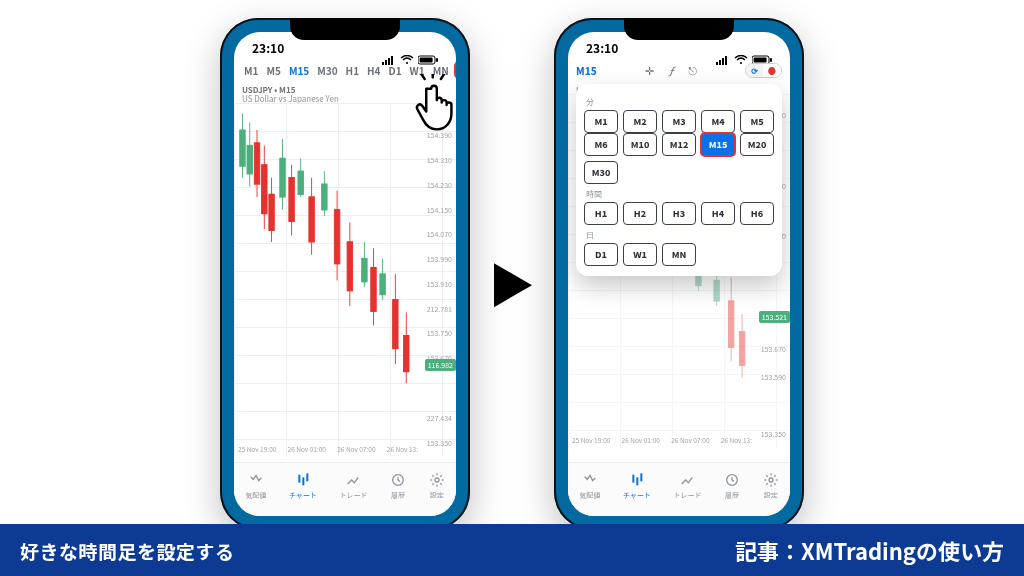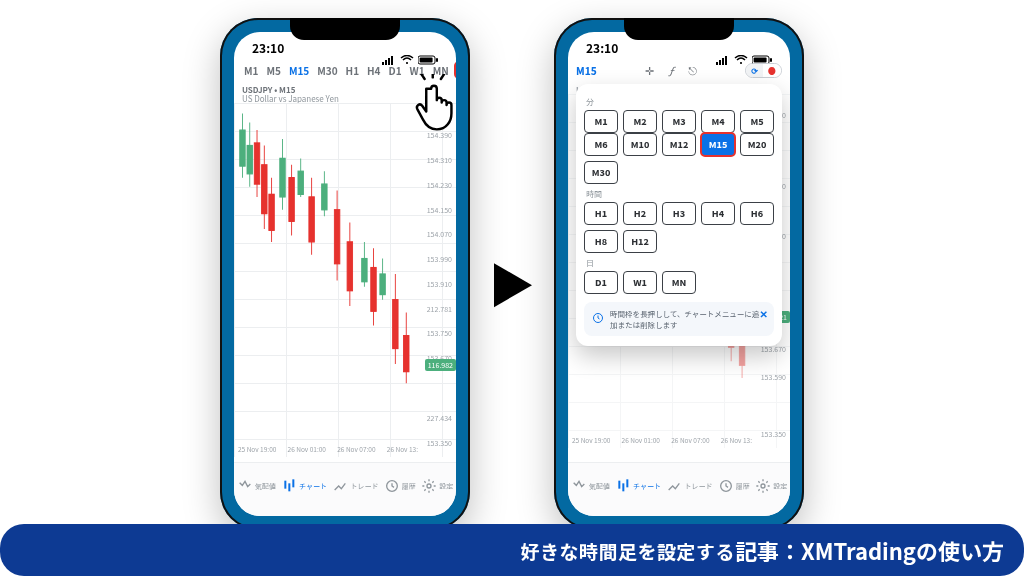--- a/index.html
+++ b/index.html
@@ -15,21 +15,21 @@
     --bg:#ffffff;
     --banner:#0d3a93;
   }
   *{box-sizing:border-box;font-family:-apple-system,"Hiragino Sans","Noto Sans JP",Helvetica,Arial,sans-serif;}
   html,body{margin:0;padding:0;width:1024px;height:576px;background:#fff;}
   .stage{width:1024px;height:576px;position:relative;display:flex;align-items:flex-start;justify-content:center;gap:84px;padding-top:18px;}
   
   .arrow{position:absolute;left:50%;top:50%;transform:translate(-50%,-55%);}
   .arrow svg{display:block;}
   
-  .banner{position:absolute;left:0;right:0;bottom:0;height:52px;background:var(--banner);display:flex;align-items:center;justify-content:flex-end;color:#fff;padding:0 20px;font-weight:700;border-radius:24px;}
+  .banner{position:absolute;left:0;right:0;bottom:0;height:52px;background:var(--banner);display:flex;align-items:center;justify-content:space-between;color:#fff;padding:0 20px;font-weight:700;}
   .banner .l{font-size:19px;letter-spacing:0.5px;}
   .banner .r{font-size:22px;}
 
   
   .phone{width:var(--phone-w);height:var(--phone-h);border-radius:var(--r);background:#0369a1;position:relative;box-shadow:0 12px 36px rgba(0,0,0,.25), inset 0 0 0 2px #111;}
   .screen{position:absolute;left:var(--bezel);right:var(--bezel);top:var(--bezel);bottom:var(--bezel);background:var(--bg);border-radius:26px;overflow:hidden;}
   .notch{position:absolute;top:0;left:50%;transform:translateX(-50%);width:110px;height:22px;background:#000;border-bottom-left-radius:14px;border-bottom-right-radius:14px;z-index:40;}
 
   
   .status{height:26px;display:flex;align-items:flex-end;justify-content:space-between;padding:0 18px 2px;}
@@ -59,21 +59,21 @@
   .yax span{position:absolute;right:4px;font-size:7px;color:#9fa5ab;transform:translateY(-50%);}
   .xax{position:absolute;left:0;right:34px;bottom:0;height:13px;display:flex;justify-content:space-between;padding:0 4px;font-size:6.5px;color:#9fa5ab;}
   .pricebadge{position:absolute;right:0;font-size:7px;color:#fff;background:#4caf7d;padding:1px 3px;border-radius:2px;transform:translateY(-50%);}
 
   
   .cndls{position:absolute;left:3px;right:37px;top:4px;bottom:16px;}
   .cndls svg{width:100%;height:100%;}
 
   
   .bnav{position:absolute;left:0;right:0;bottom:0;height:54px;border-top:1px solid var(--grid);background:#fbfbfc;display:flex;justify-content:space-around;align-items:center;padding-bottom:8px;}
-  .bnav .navi{display:flex;flex-direction:row;align-items:center;gap:2px;color:#8f969c;font-size:7px;}
+  .bnav .navi{display:flex;flex-direction:column;align-items:center;gap:2px;color:#8f969c;font-size:7px;}
   .bnav .navi.sel{color:var(--blue);}
   .bnav .navi svg{width:16px;height:16px;}
 
   
   .hand{position:absolute;width:52px;height:62px;pointer-events:none;}
   .hand svg{width:100%;height:100%;}
 
   
   .tools{height:24px;display:flex;align-items:center;justify-content:space-between;padding:0 8px;font-size:10px;}
   .tools .tf{color:var(--blue);font-weight:800;}
@@ -375,40 +375,28 @@
         </div>
 
         <div class="sect">時間</div>
         <div class="grid5">
           <div class="btn">H1</div>
           <div class="btn">H2</div>
           <div class="btn">H3</div>
           <div class="btn">H4</div>
           <div class="btn">H6</div>
         </div>
-        <div class="grid5" style="margin-top:5px">
-          <div class="btn">H8</div>
-          <div class="btn">H12</div>
-        </div>
 
         <div class="sect">日</div>
         <div class="grid5">
           <div class="btn">D1</div>
           <div class="btn">W1</div>
           <div class="btn">MN</div>
         </div>
 
-        <div class="hint">
-          <span class="clock"><svg width="12" height="12" viewBox="0 0 24 24">
-                <circle cx="12" cy="12" r="9" fill="none" stroke="currentColor" stroke-width="2"></circle>
-                <path d="M12 7v5l3 2" fill="none" stroke="currentColor" stroke-width="2"></path>
-              </svg></span>
-          <span>時間枠を長押しして、チャートメニューに追加または削除します</span>
-          <span class="x">✕</span>
-        </div>
       </div>
 
       <div class="hand" style="left:142px;top:112px;">
         <svg viewBox="0 0 64 76">
             <g stroke="#000" stroke-width="3" fill="#fff" stroke-linejoin="round" stroke-linecap="round">
           <path d="M26 18c0-5 7-5 7 0v14c0-4 6-4 6 0v3c0-4 6-4 6 0v3c0-4 6-4 6 0v10c0 10-6 20-18 20-8 0-13-4-17-12l-7-13c-2-4 3-8 6-4l5 7V18z"></path>
           <line x1="18" y1="6" x2="14" y2="0"></line>
               <line x1="28" y1="4" x2="28" y2="-2"></line>
               <line x1="38" y1="6" x2="42" y2="0"></line>
         </g>

